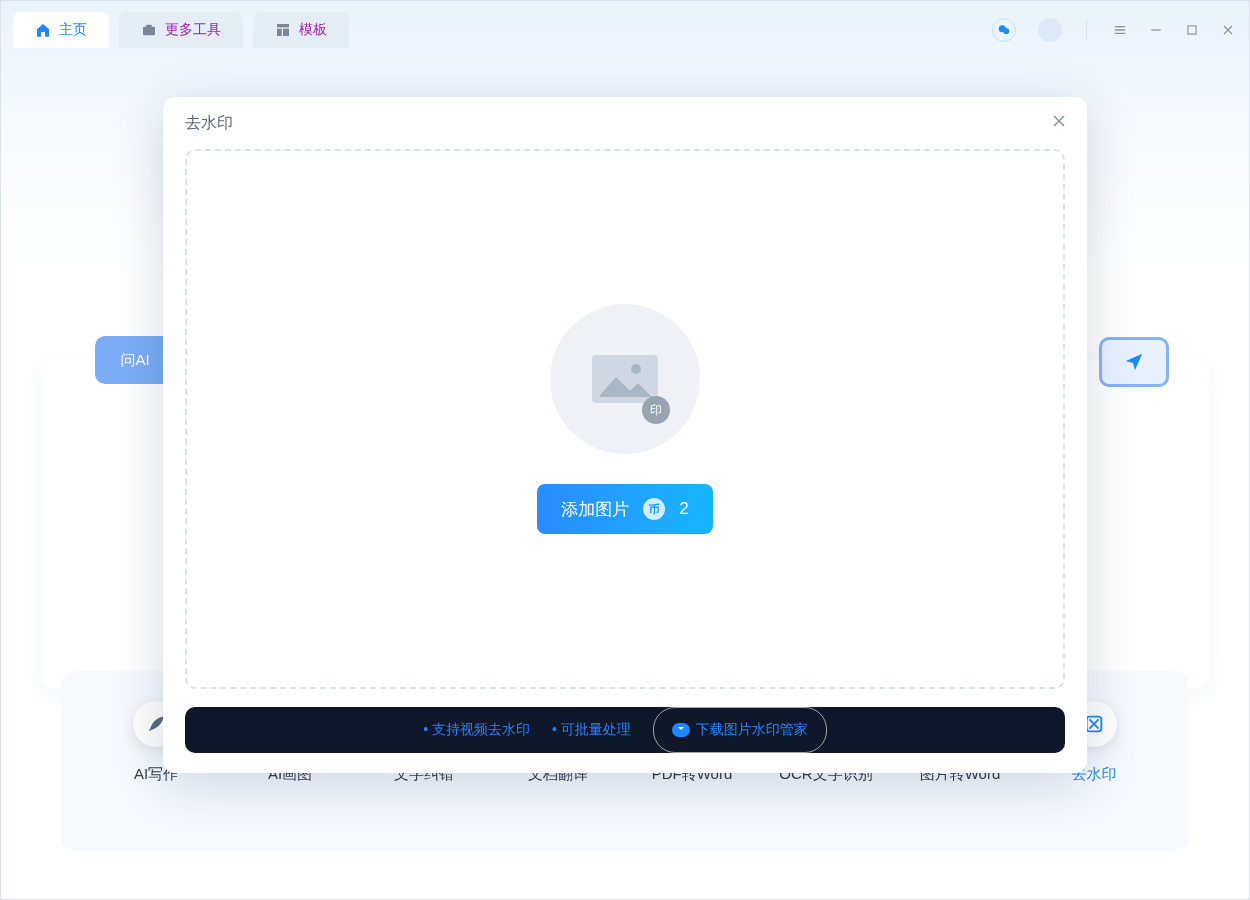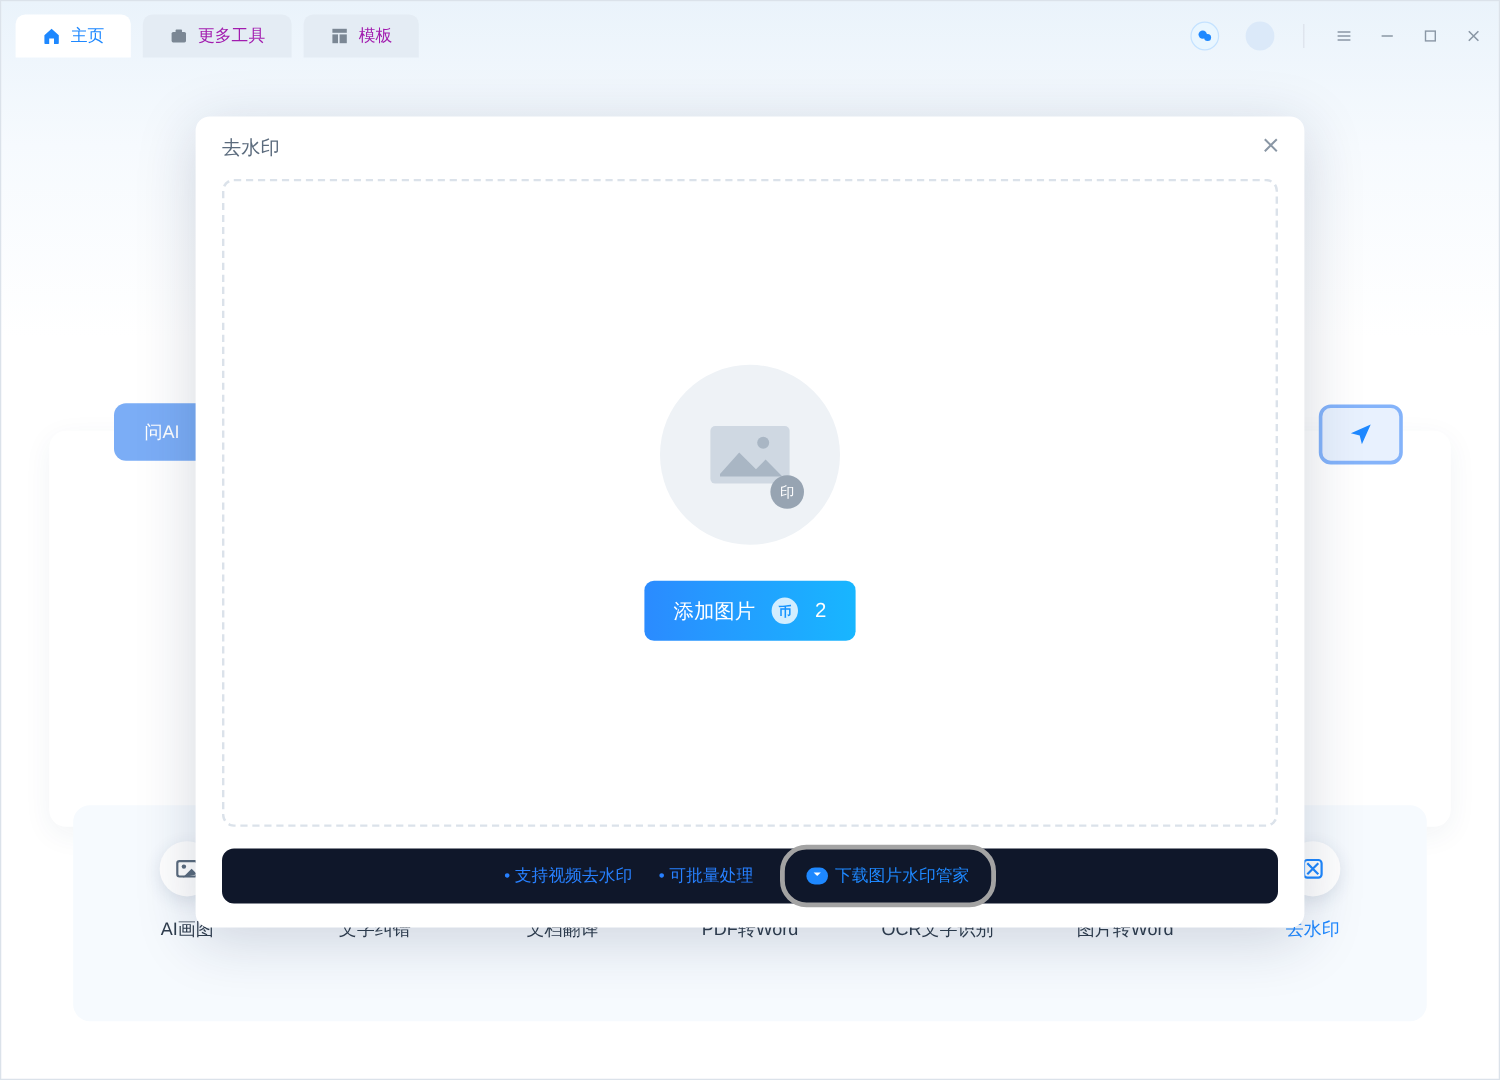--- a/index.html
+++ b/index.html
@@ -42,21 +42,21 @@
     .dlg-close { position:absolute; top:14px; right:18px; cursor:pointer; }
     .dlg-body { padding:0 22px 18px; }
     .dashed-box { border:2px dashed #dbe2ea; border-radius:10px; height:540px; display:flex; flex-direction:column; align-items:center; justify-content:center; gap:30px; }
     .placeholder { width:150px; height:150px; border-radius:50%; background:#eef2f6; display:flex; align-items:center; justify-content:center; position:relative; }
     .placeholder svg{ width:70px; height:52px; }
     .stamp { position:absolute; bottom:30px; right:30px; width:28px; height:28px; border-radius:50%; background:#97a4b2; display:flex; align-items:center; justify-content:center; color:#fff; font-size:12px; }
     .add-btn { display:flex; align-items:center; gap:14px; padding:0 24px; height:50px; border-radius:8px; background:linear-gradient(90deg,#2b8bff,#18b6ff); color:#fff; font-size:17px; border:none; cursor:pointer; }
     .coin { width:22px; height:22px; border-radius:50%; background:rgba(255,255,255,0.8); color:#1694ff; font-size:11px; display:flex; align-items:center; justify-content:center; font-weight:bold;}
     .dlg-footer { display:flex; justify-content:center; align-items:center; gap:22px; background:#0f172a; margin:0 22px; border-radius:10px; height:46px; font-size:14px; color:#2780ff; }
     .dlg-footer .bullet::before{content:"• "; color:#2780ff;}
-    .dl-pill { border:4px solid #a3a3a3; border-radius:22px; padding:13px 18px; display:flex; align-items:center; gap:6px; cursor:pointer; color:#1e88ff;}
+    .dl-pill { border:1px solid #a3a3a3; border-radius:22px; padding:13px 18px; display:flex; align-items:center; gap:6px; cursor:pointer; color:#1e88ff;}
     .dl-pill .cloud{ width:18px; height:14px; border-radius:10px; background:#1e88ff; position:relative;}
     .dl-pill .cloud::after{content:""; position:absolute; left:6px; top:4px; border:3px solid transparent; border-top-color:#fff;}
   </style>
 </head>
 <body>
 
 <div class="window">
 
   <div class="titlebar">
     <div class="tab active">
@@ -125,20 +125,28 @@
     <div class="ghost-row r2"></div>
   </div>
   <div class="chip-ai">问AI</div>
   <div class="send-btn">
     <svg viewBox="0 0 24 24" width="22" height="22">
         <path d="M3 11l18-8-8 18-2-8z"></path>
       </svg>
   </div>
 
   <div class="toolrow">
+    <div class="tool">
+      <div class="ball">
+          <svg viewBox="0 0 24 24" fill="#5a6b7d">
+            <path d="M20 4c-6 0-12 6-14 12l-2 4 4-2c6-2 12-8 12-14z"></path>
+          </svg>
+        </div>
+      <div class="label">AI写作</div>
+    </div>
     <div class="tool">
       <div class="ball">
           <svg viewBox="0 0 24 24" fill="#5a6b7d">
             <rect x="3" y="5" width="18" height="14" rx="2" fill="none" stroke="#5a6b7d" stroke-width="2"></rect>
             <circle cx="9" cy="10" r="2"></circle>
             <path d="M21 17l-5-5-8 8"></path>
           </svg>
         </div>
       <div class="label">AI画图</div>
     </div>

